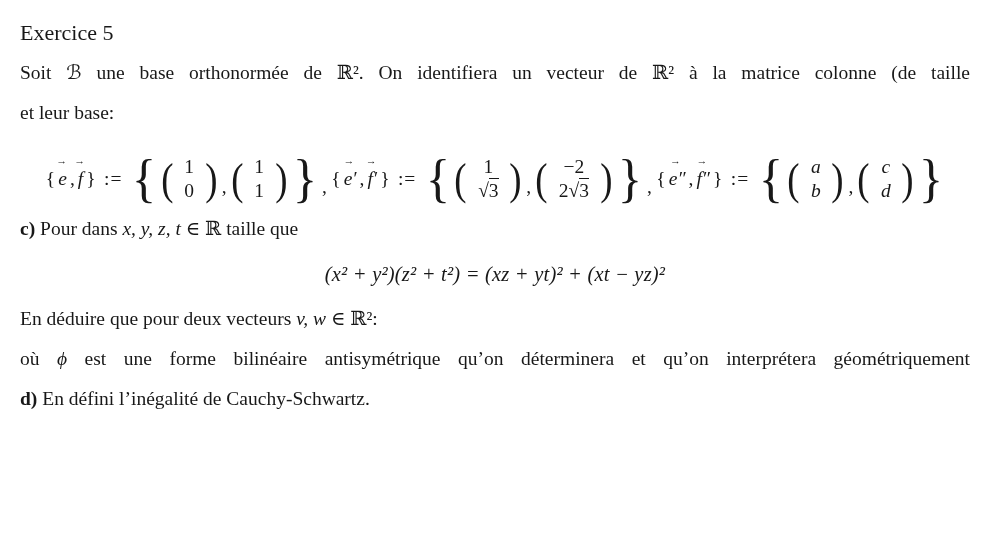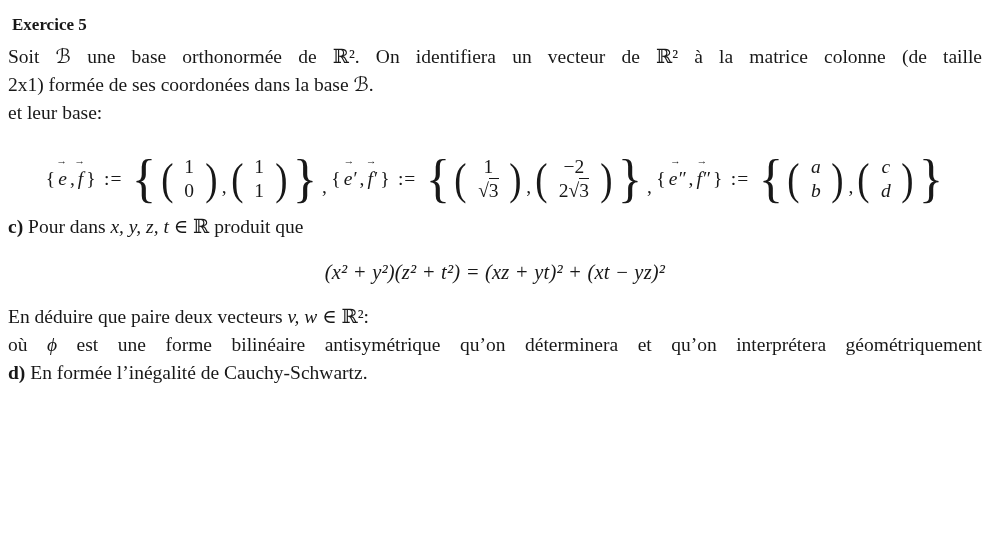--- a/index.html
+++ b/index.html
@@ -5,22 +5,22 @@
   * { box-sizing: border-box; }
   html, body { margin: 0; padding: 0; }
   body {
     width: 991px; height: 536px;
     background: #ffffff; color: #181818;
     font-family: "Liberation Serif", "DejaVu Serif", "DejaVu Sans", serif;
     font-size: 19.5px; line-height: 28px;
     overflow: hidden;
     padding: 7px 9px 0 8px;
   }
-  p { margin: 0; }
-  .title { font-size: 17px; font-weight: bold; margin: 4px; }
+  p { margin: 12px; }
+  .title { font-size: 22px; font-weight: normal; margin: 12px; }
   .lbl { font-weight: bold; }
   .jl { text-align: justify; text-align-last: justify; }
   i, .it { font-style: italic; }
 
   
   .display { display: flex; justify-content: center; align-items: center; }
   .disp-vec { margin: 16px 0 10px; padding-top: 12px; }
   .eq { margin: 17px 0; font-style: italic; font-size: 20.5px; letter-spacing: 0.2px; }
 
   
@@ -42,21 +42,20 @@
   .ovl { border-top: 1.4px solid currentColor; padding-top: 0.5px; }
 </style>
 </head>
 <body>
 
 <main>
 
   <h1 class="title">Exercice 5</h1>
 
   <p class="jl">Soit ℬ une base orthonormée de ℝ². On identifiera un vecteur de ℝ² à la matrice colonne (de taille</p>
-  <p>2x1) formée de ses coordonées dans la base ℬ.</p>
 
   <p>et leur base:</p>
 
   <div class="display disp-vec">
 
     <span class="group">
       <span class="sym">{</span>
       <span class="vec"><span class="arrow">→</span><span>e</span></span>
       <span class="sym">,</span>
       <span class="vec"><span class="arrow">→</span><span>f</span></span>
@@ -137,26 +136,26 @@
           <span class="mx it">d</span>
         </span>
         <span class="paren">)</span>
       </span>
       <span class="brace">}</span>
     </span>
 
   </div>
 
 
-  <p><b class="lbl">c)</b> <span>Pour dans </span><i>x, y, z, t</i><span> ∈ ℝ produit que</span></p>
+  <p><b class="lbl">c)</b> <span>Pour dans </span><i>x, y, z, t</i><span> ∈ ℝ taille que</span></p>
 
   <div class="display eq">
     <span>(x² + y²)(z² + t²) = (xz + yt)² + (xt − yz)²</span>
   </div>
 
-  <p><span>En déduire que paire deux vecteurs </span><i>v, w</i><span> ∈ ℝ²:</span></p>
+  <p><span>En déduire que pour deux vecteurs </span><i>v, w</i><span> ∈ ℝ²:</span></p>
 
 
   <p class="jl"><span>où </span><i>ϕ</i><span> est une forme bilinéaire antisymétrique qu’on déterminera et qu’on interprétera géométriquement</span></p>
 
-  <p><b class="lbl">d)</b> <span>En formée l’inégalité de Cauchy-Schwartz.</span></p>
+  <p><b class="lbl">d)</b> <span>En défini l’inégalité de Cauchy-Schwartz.</span></p>
 
 </main>
 
 </body></html>

